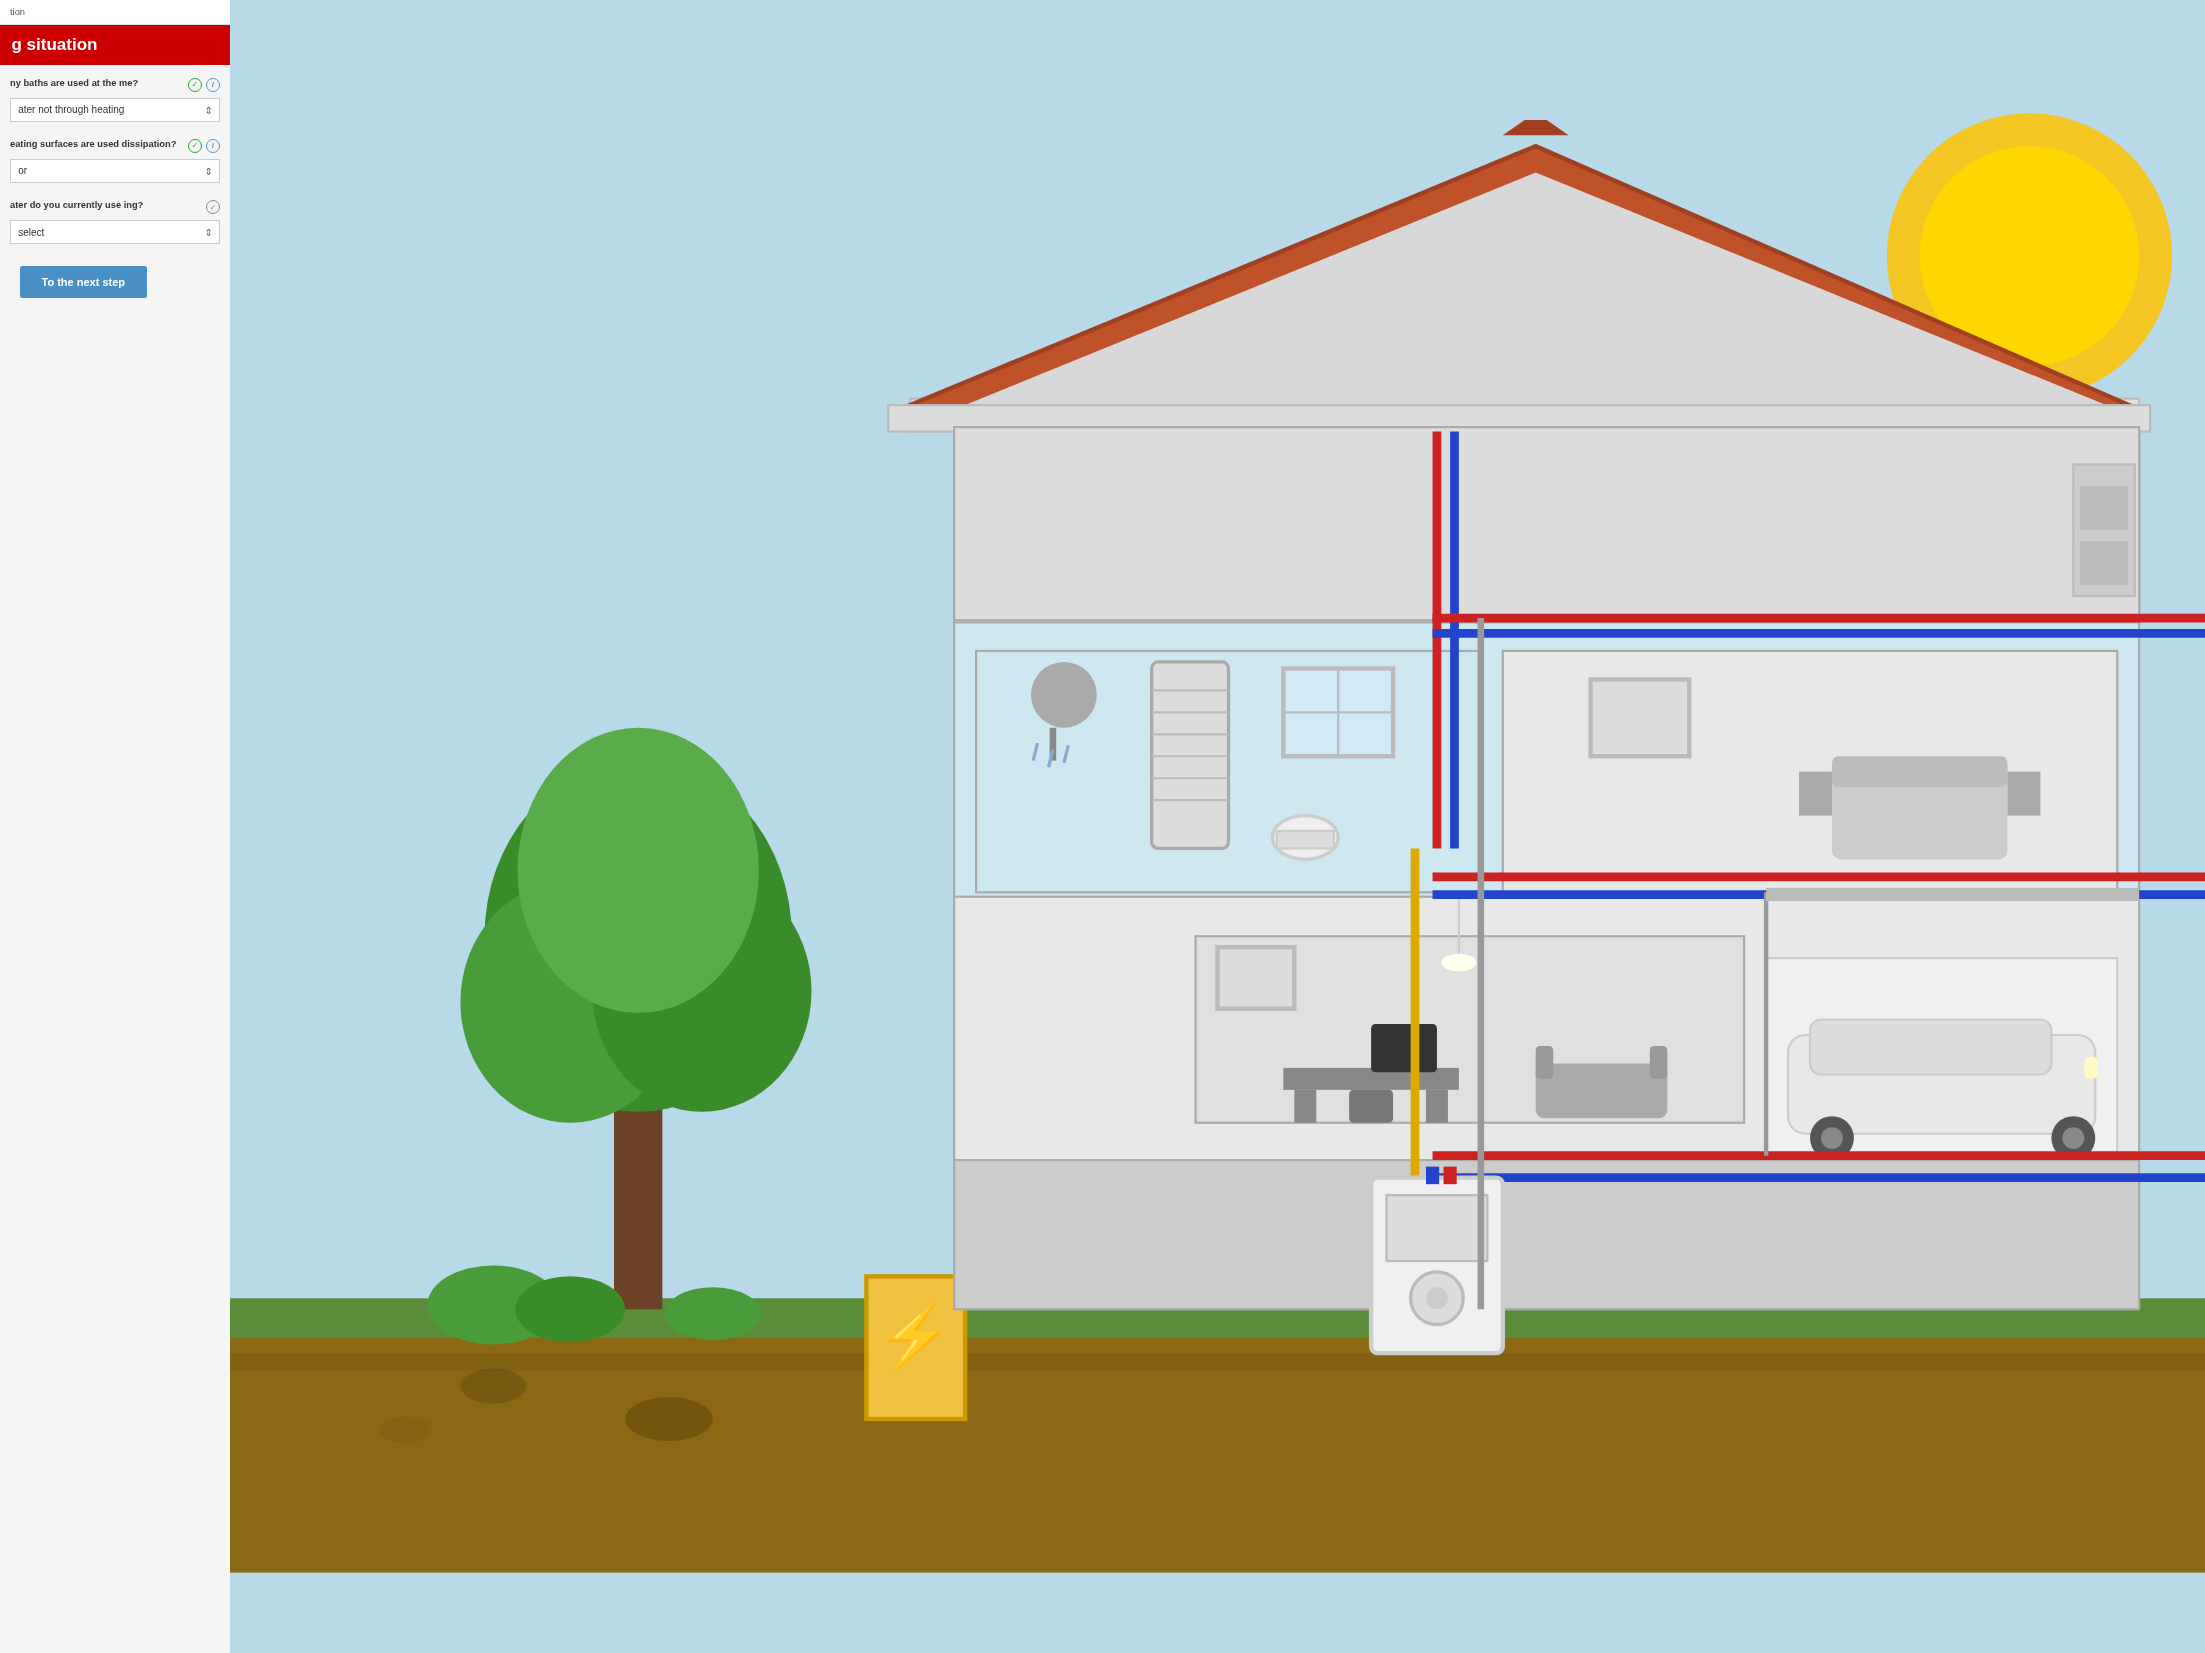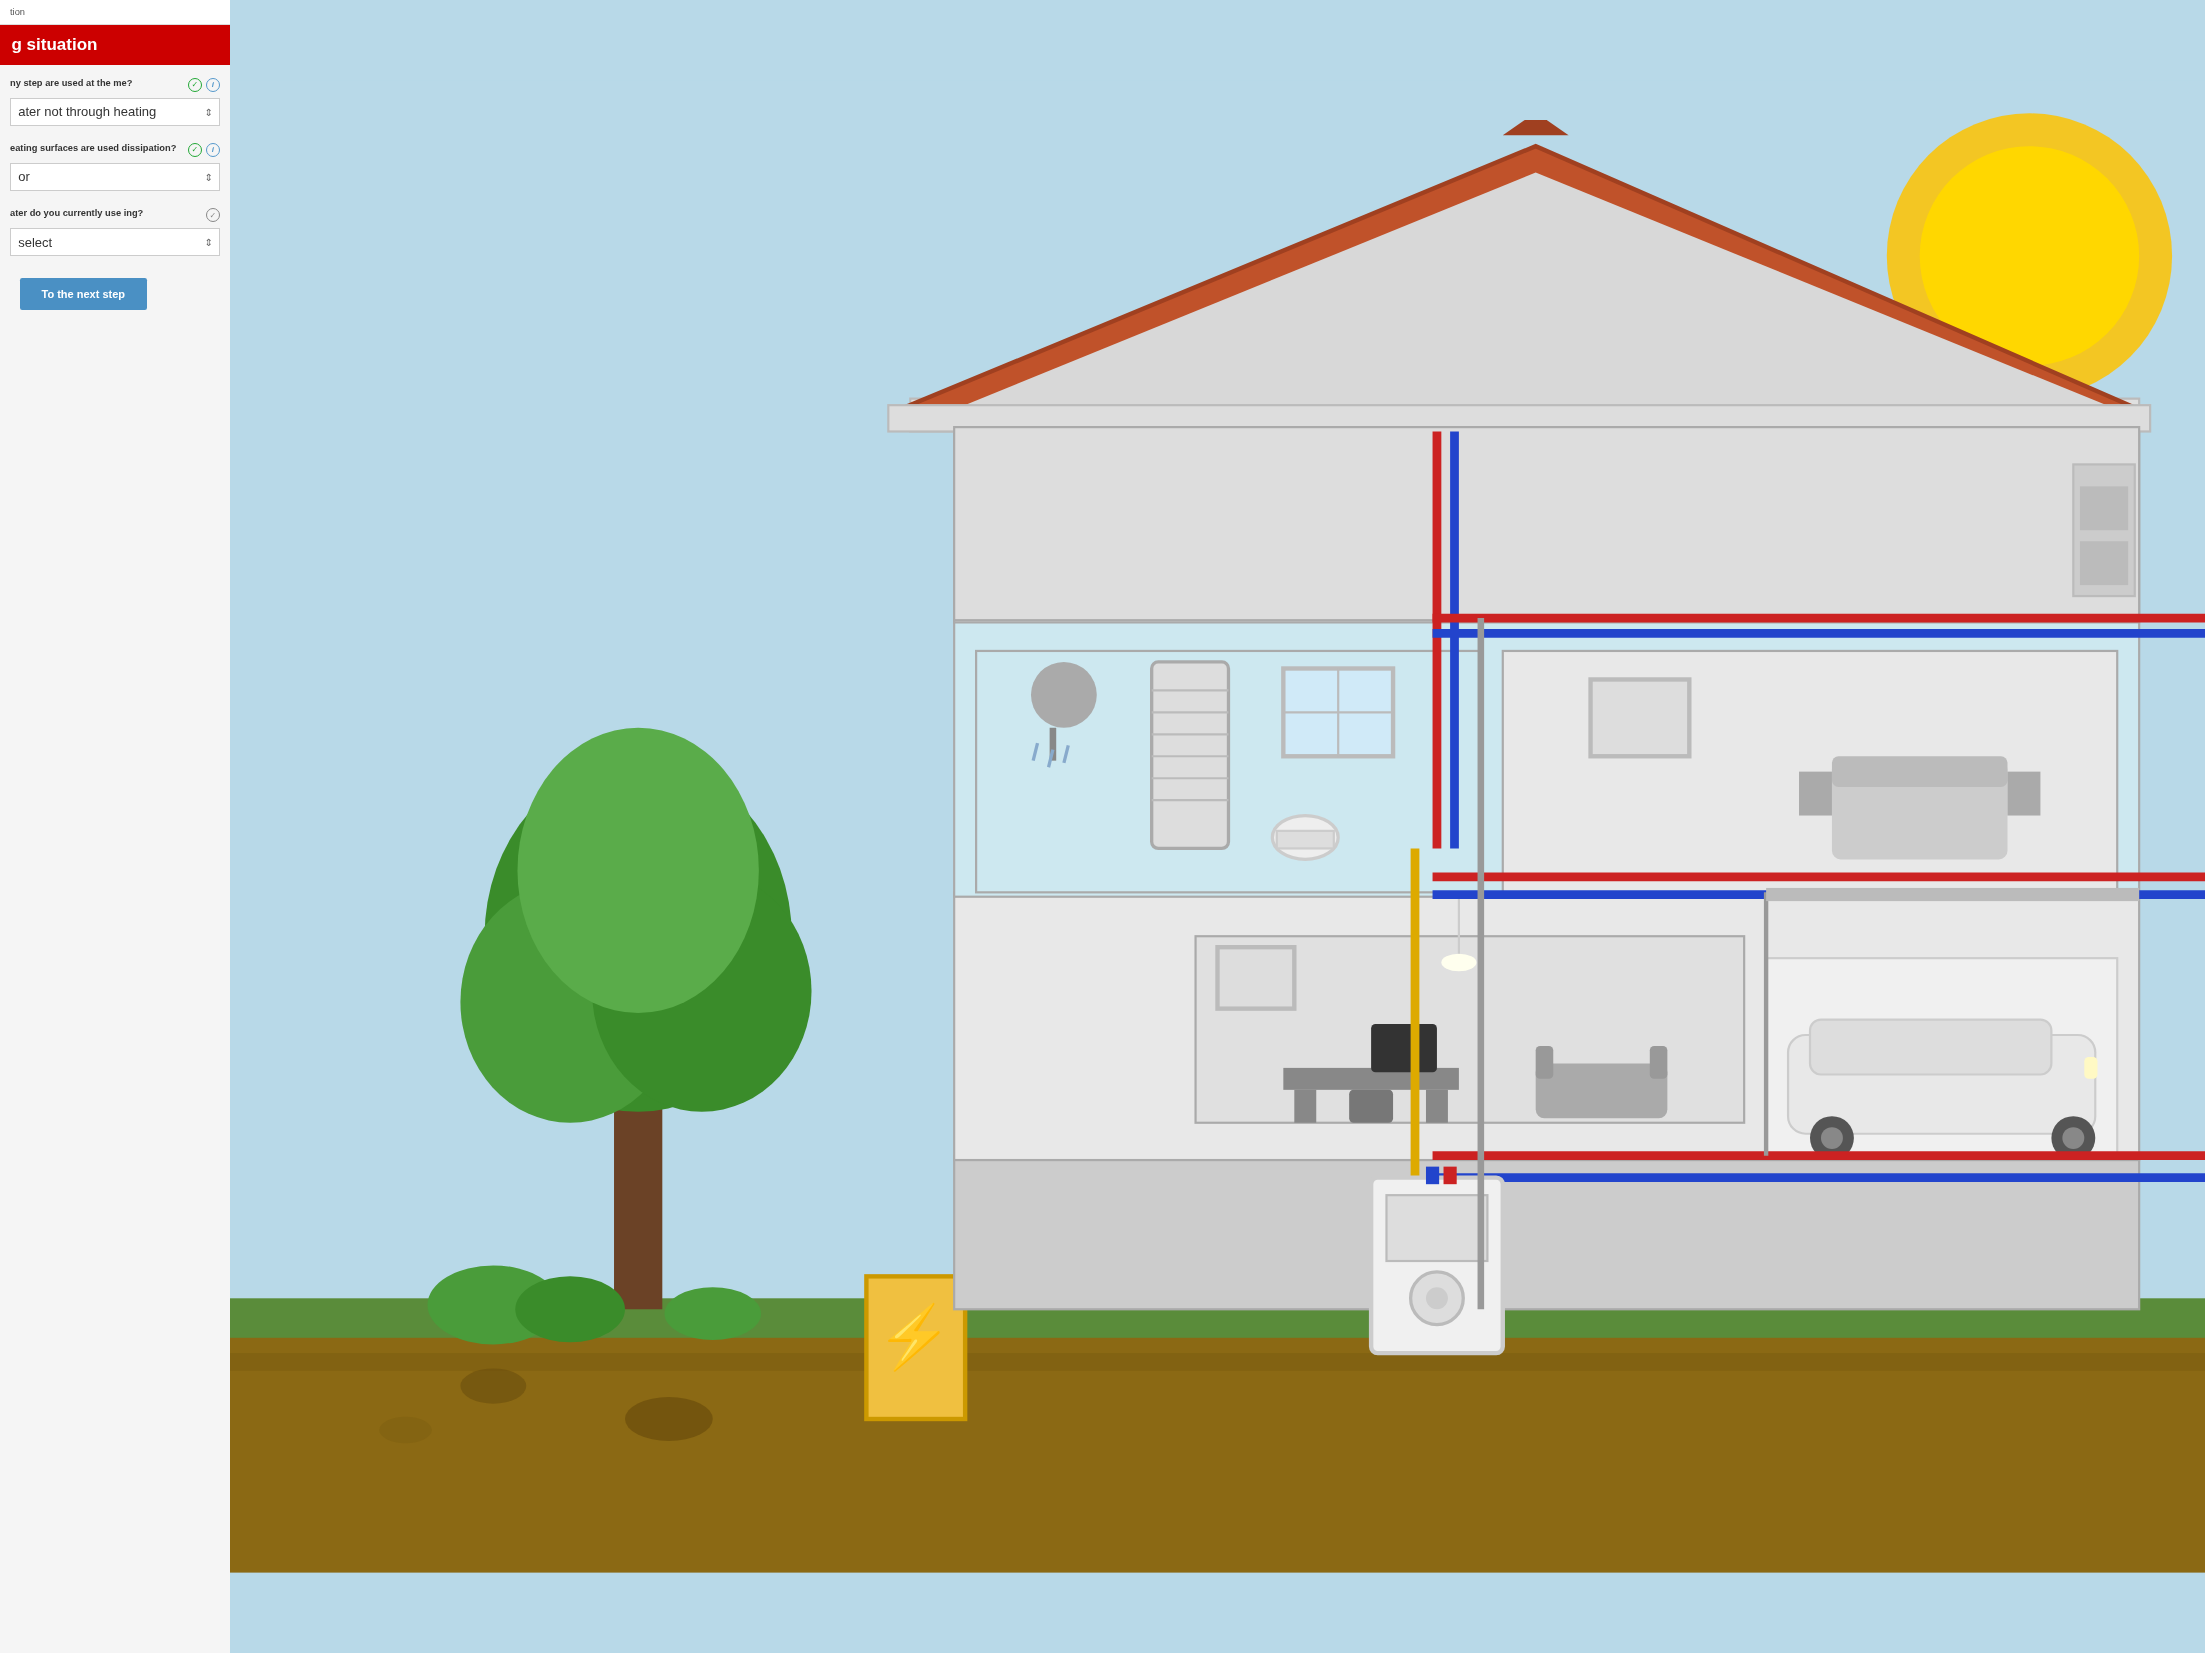--- a/index.html
+++ b/index.html
@@ -112,21 +112,21 @@
     }
 
     .select-wrapper {
       position: relative;
       width: 100%;
     }
 
     .select-wrapper select {
       width: 100%;
       padding: 5.7px 21.5px 5.7px 7.2px;
-      font-size: 13px;
+      font-size: 10px;
       border: 0.7px solid #ccc;
       background: #fff;
       appearance: none;
       -webkit-appearance: none;
       cursor: pointer;
       color: #333;
     }
 
     .select-arrow {
       position: absolute;
@@ -181,21 +181,21 @@
 
   <div class="section-header">
     <span>g situation</span>
   </div>
 
   <div class="form-section">
 
     
     <div class="question-block">
       <div class="question-label-row">
-        <span class="question-label">ny step are used at the me?</span>
+        <span class="question-label">ny baths are used at the me?</span>
         <div class="question-icons">
           <div class="icon-check">✓</div>
           <div class="icon-info">i</div>
         </div>
       </div>
       <div class="select-wrapper">
         <select>
           <option value="water_not_heating">ater not through heating</option>
           <option value="water_heating">Water through heating</option>
         </select>

